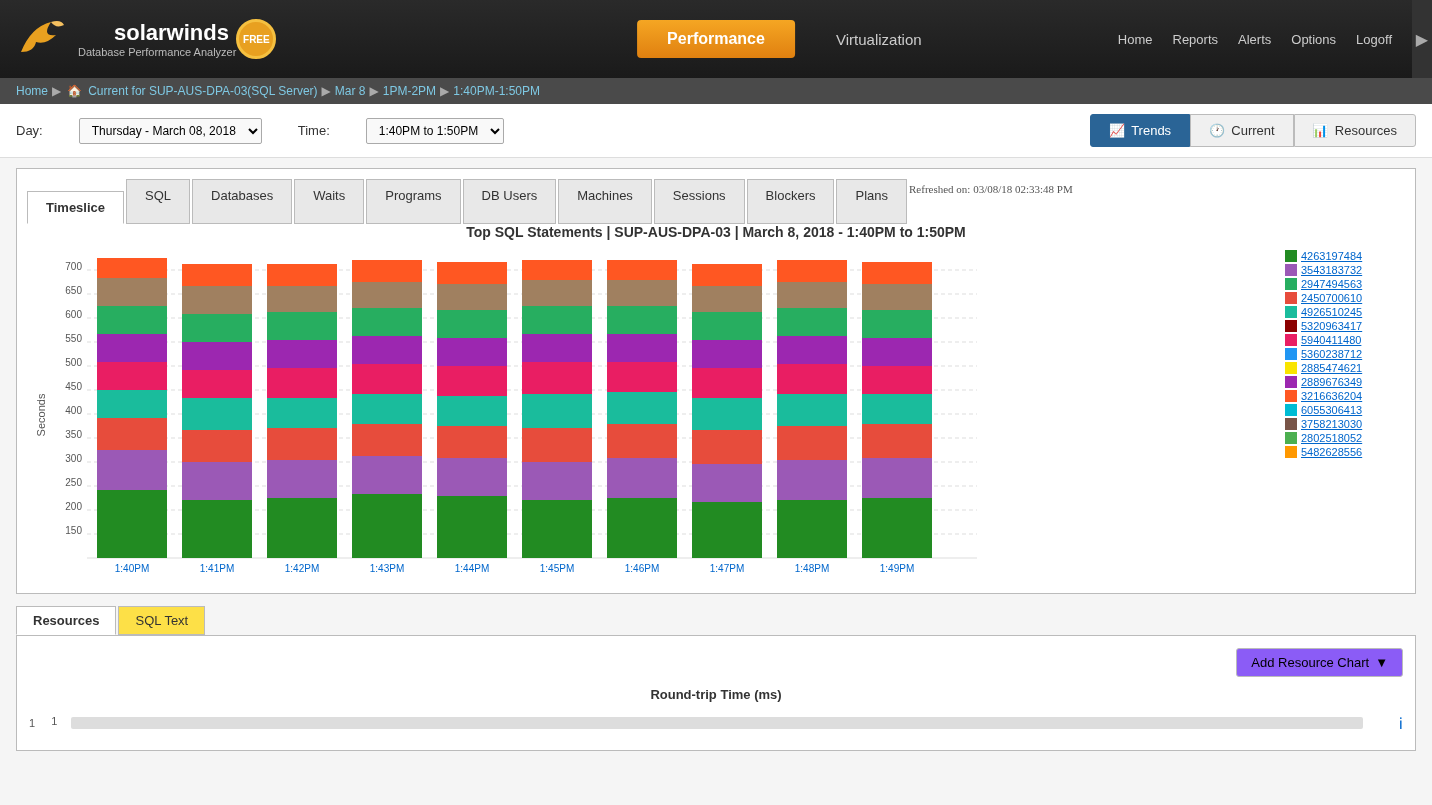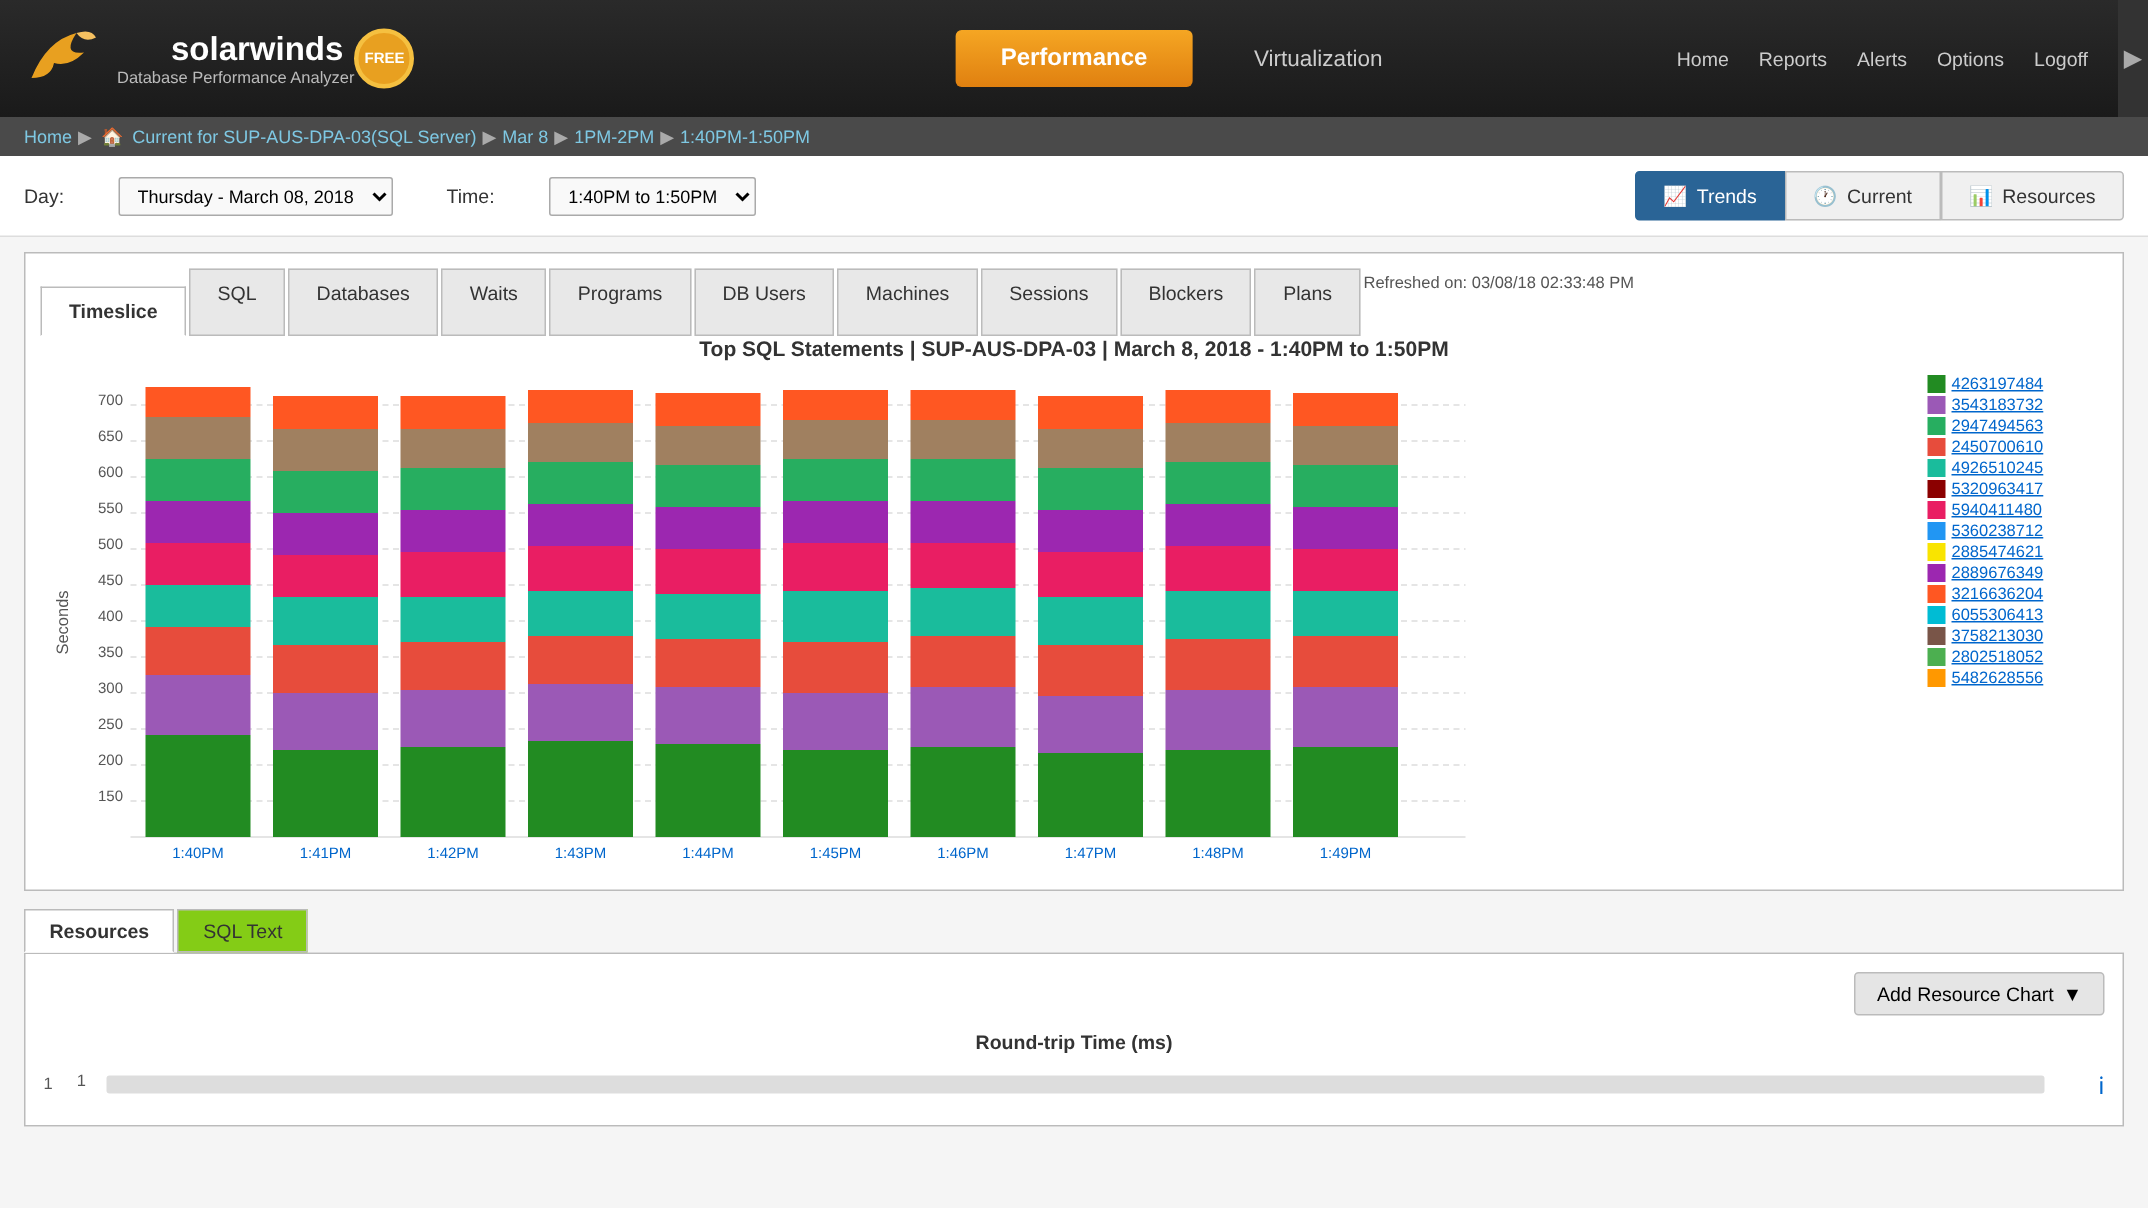--- a/index.html
+++ b/index.html
@@ -174,20 +174,21 @@
       background: #fff;
       border: 1px solid #bbb;
       padding: 10px;
       margin-top: 0;
     }
     #refresh-info {
       float: right;
       font-size: 11px;
       color: #555;
       padding: 4px 0;
+      font-family: Liberation Serif, serif;
     }
     #interval-row {
       display: flex;
       align-items: center;
       gap: 8px;
       padding: 6px 0 10px 0;
       clear: both;
     }
     #interval-row label { font-size: 13px; color: #333; font-weight: bold; }
     #interval-select {
@@ -256,21 +257,21 @@
 
     
     #bottom-tabs {
       display: flex;
       gap: 0;
       margin-top: 12px;
     }
     .bottom-tab {
       padding: 6px 16px;
       border: 1px solid #bbb;
-      background: #84cc16;
+      background: #fde047;
       cursor: pointer;
       font-size: 13px;
       color: #333;
       margin-right: 2px;
     }
     .bottom-tab.active {
       background: #fff;
       font-weight: bold;
       border-bottom: 1px solid #fff;
     }
@@ -279,21 +280,21 @@
       background: #fff;
       border: 1px solid #bbb;
       padding: 12px;
     }
     #add-resource-row {
       display: flex;
       justify-content: flex-end;
       margin-bottom: 10px;
     }
     #add-resource-btn {
-      background: #e5e5e5;
+      background: #8b5cf6;
       border: 1px solid #bbb;
       padding: 6px 14px;
       font-size: 13px;
       cursor: pointer;
       border-radius: 3px;
       display: flex;
       align-items: center;
       gap: 6px;
     }
     #round-trip-title {

